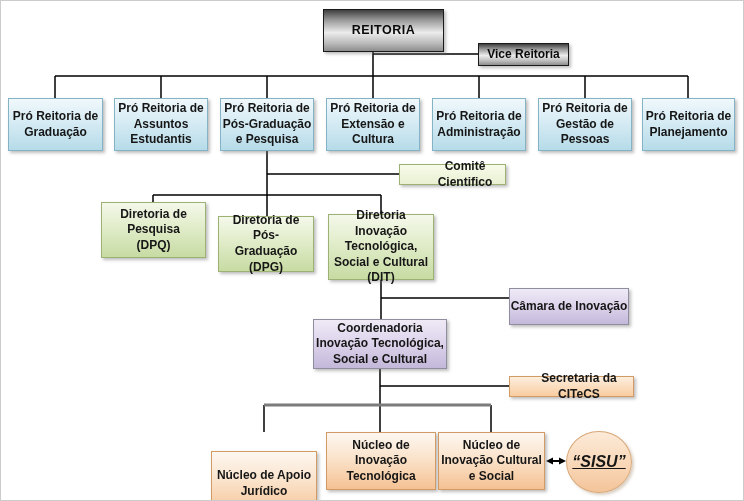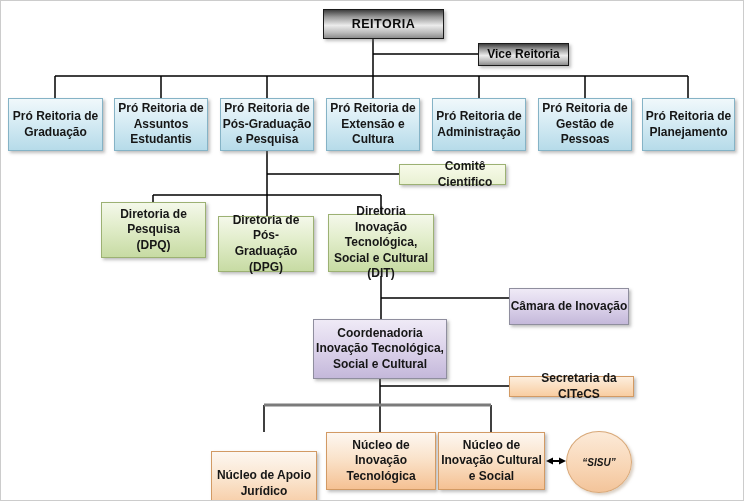--- a/index.html
+++ b/index.html
@@ -43,22 +43,23 @@
   }
   .orangelite{
     background:linear-gradient(180deg,#fdeedd 0%,#f8cda1 100%);
     border:1px solid #d29a64;
     padding-left:15px;
   }
   .ellipse{
     border-radius:50%;
     background:linear-gradient(180deg,#fcead8 0%,#f8d5b4 60%,#f3c49a 100%);
     border:1px solid #d8a878;
-    font-style:italic;font-size:10px;
+    font-style:italic;font-size:16px;
     box-shadow:2px 2px 3px rgba(150,120,90,0.35);
+    text-decoration:underline;
   }
 </style>
 </head>
 <body>
 
 <div class="canvas">
 
   <svg class="connectors" viewBox="0 0 744 501" xmlns="http://www.w3.org/2000/svg">
     <g stroke="#000000" stroke-width="1.5" fill="none">
       <line x1="372" y1="33" x2="372" y2="97"></line>
@@ -85,21 +86,21 @@
     <g>
       <line x1="263" y1="404" x2="490" y2="404" stroke="#7b7b7b" stroke-width="3"></line>
     </g>
     <g stroke="#000" fill="#000">
       <line x1="550" y1="460" x2="560" y2="460" stroke-width="2"></line>
       <polygon points="545,460 552,456.4 552,463.6" stroke="none"></polygon>
       <polygon points="565,460 558,456.4 558,463.6" stroke="none"></polygon>
     </g>
   </svg>
 
-  <div class="node metal root" style="left:322px;top:8px;width:121px;height:30px">
+  <div class="node metal root" style="left:322px;top:8px;width:121px;height:43px">
     <span class="lbl">REITORIA</span>
   </div>
 
   <div class="node metal" style="left:477px;top:42px;width:91px;height:23px">
     <span class="lbl">Vice Reitoria</span>
   </div>
 
   <div class="node blue" style="left:7px;top:97px;width:95px;height:53px">
     <span class="lbl">Pró Reitoria de
 Graduação</span>
@@ -140,32 +141,32 @@
   <div class="node green" style="left:100px;top:201px;width:105px;height:56px">
     <span class="lbl">Diretoria de
 Pesquisa
 (DPQ)</span>
   </div>
   <div class="node green" style="left:217px;top:215px;width:96px;height:56px">
     <span class="lbl">Diretoria de Pós-
 Graduação
 (DPG)</span>
   </div>
-  <div class="node green" style="left:327px;top:213px;width:106px;height:58px">
+  <div class="node green" style="left:327px;top:213px;width:106px;height:66px">
     <span class="lbl">Diretoria Inovação
 Tecnológica,
 Social e Cultural
 (DIT)</span>
   </div>
 
   <div class="node purple" style="left:508px;top:287px;width:120px;height:37px">
     <span class="lbl">Câmara de Inovação</span>
   </div>
 
-  <div class="node purple" style="left:312px;top:318px;width:134px;height:60px">
+  <div class="node purple" style="left:312px;top:318px;width:134px;height:50px">
     <span class="lbl">Coordenadoria
 Inovação Tecnológica,
 Social e Cultural</span>
   </div>
 
   <div class="node orangelite" style="left:508px;top:375px;width:125px;height:21px">
     <span class="lbl">Secretaria da CITeCS</span>
   </div>
 
   <div class="node orange" style="left:210px;top:450px;width:106px;height:66px">

